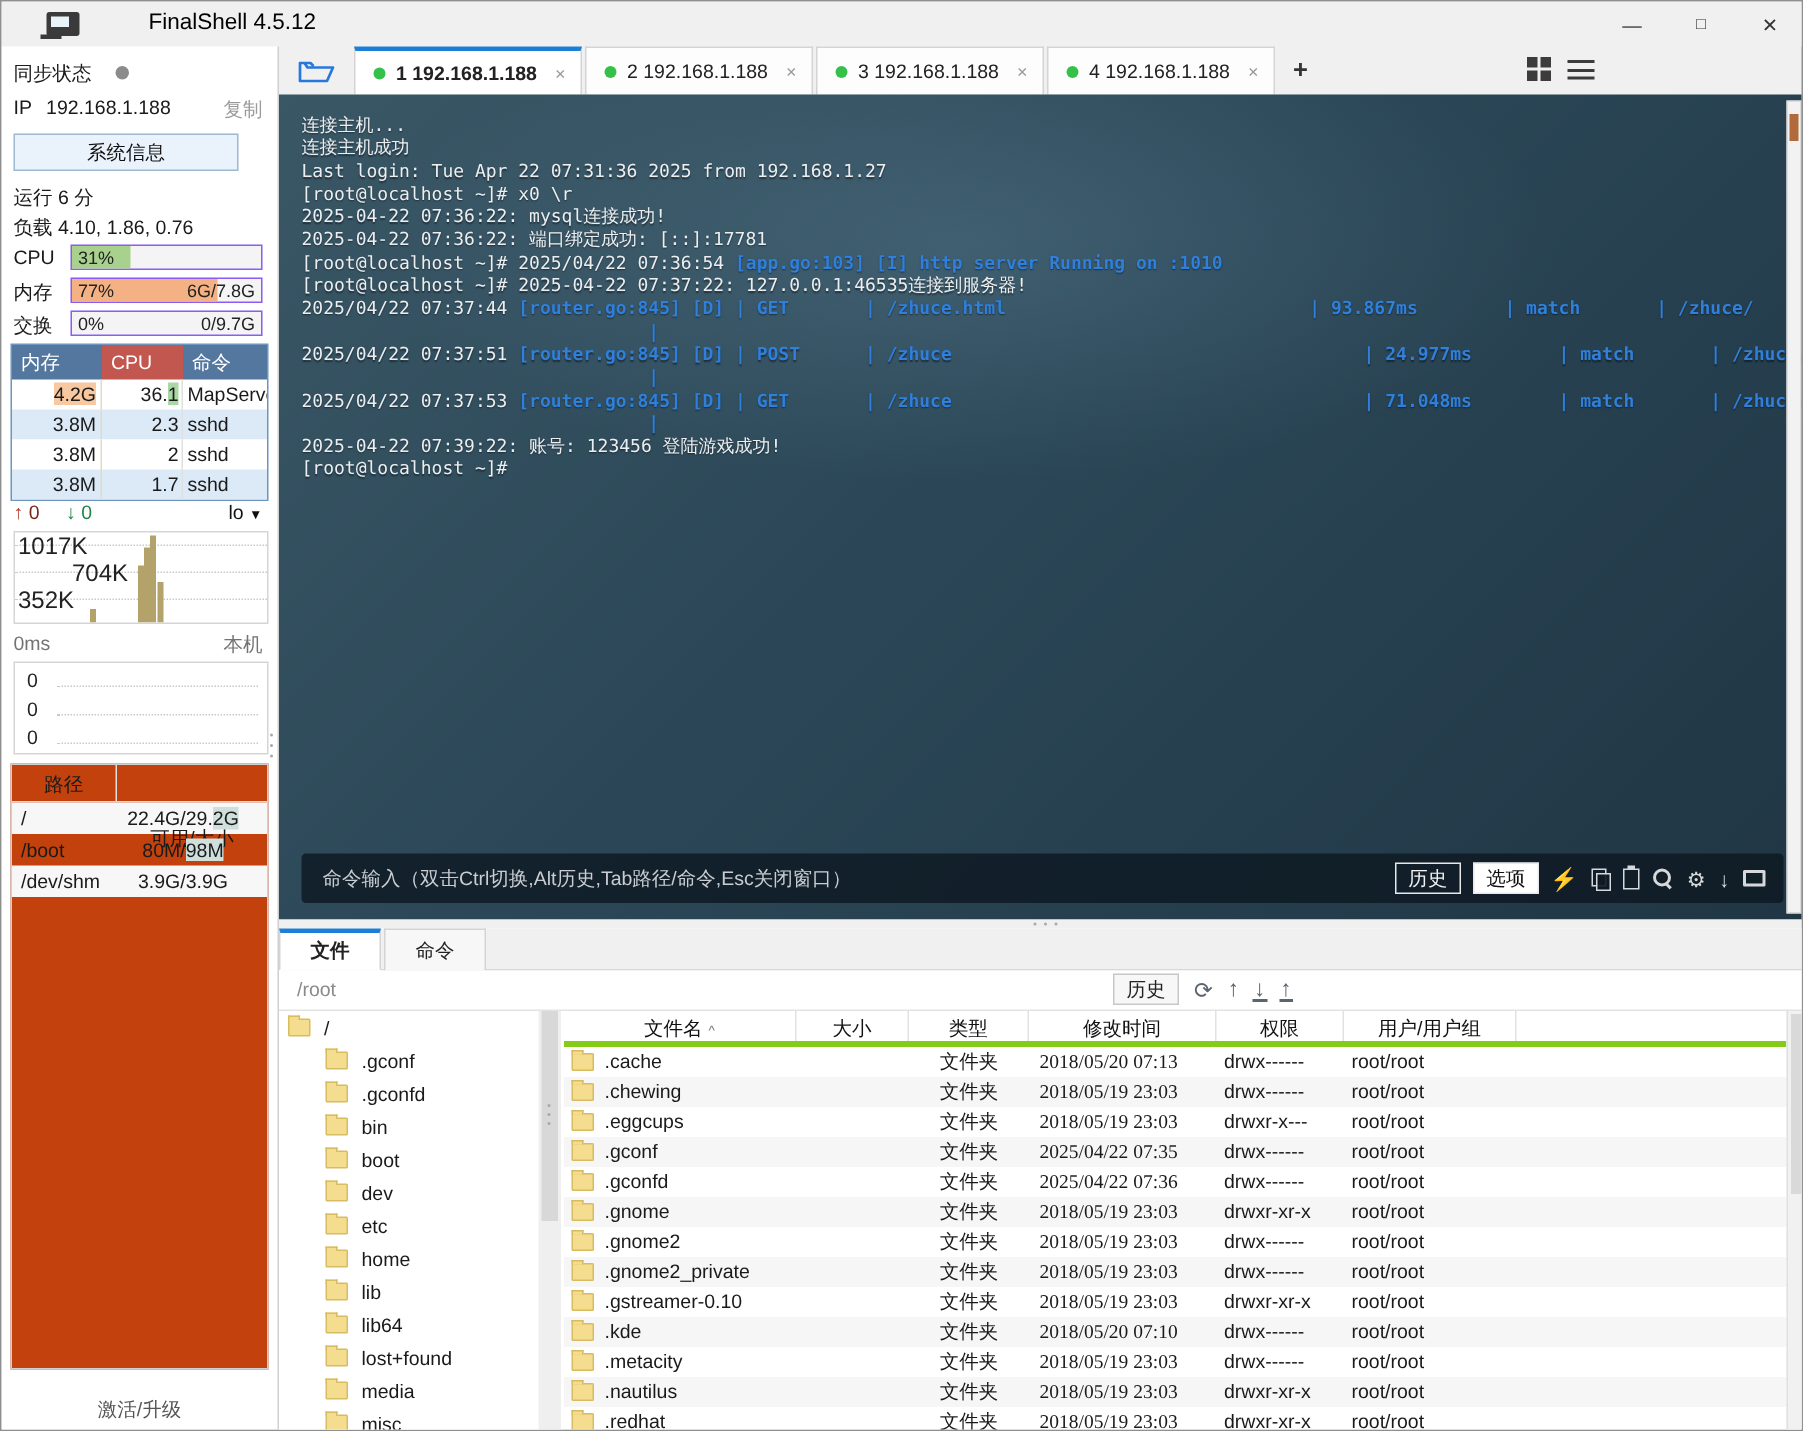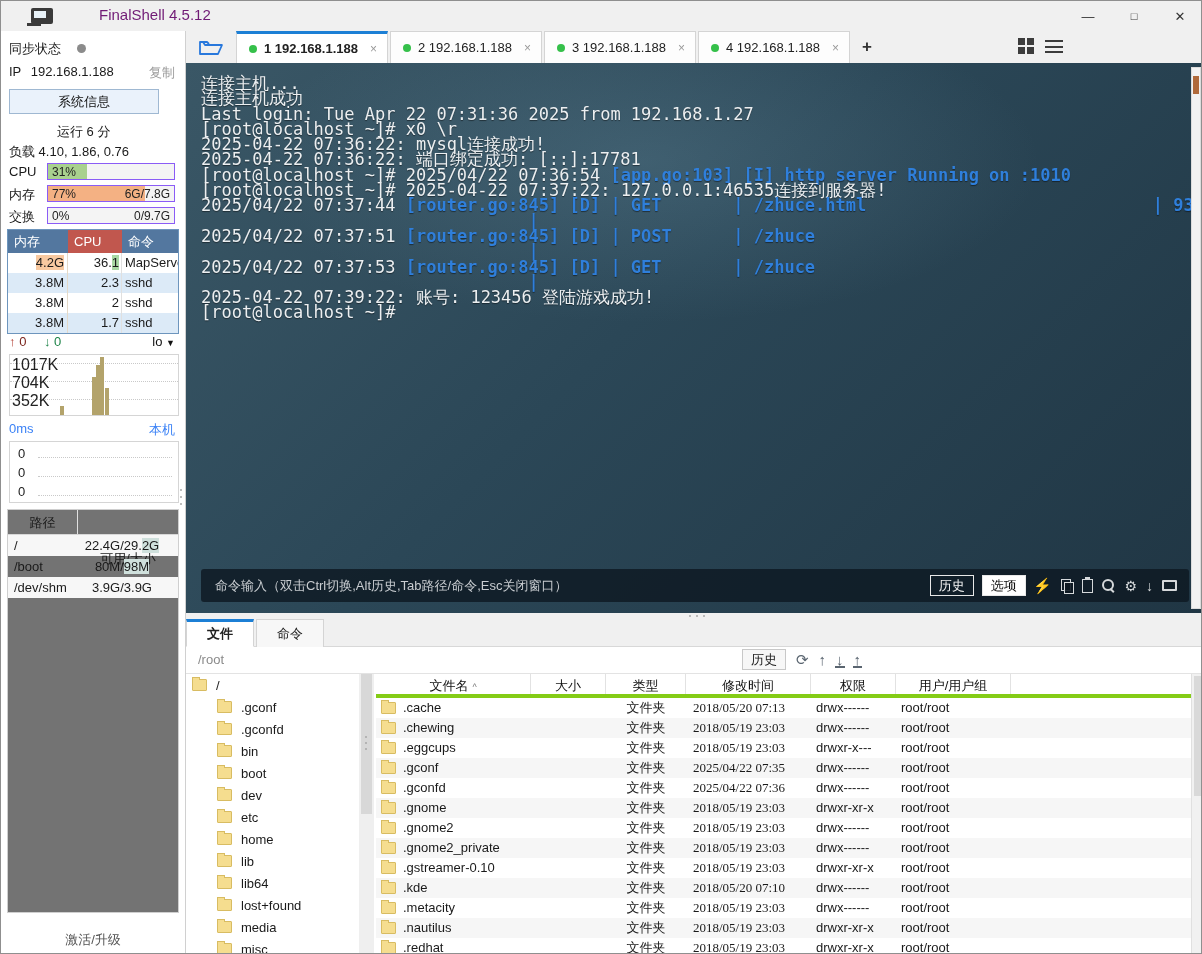--- a/index.html
+++ b/index.html
@@ -4,21 +4,21 @@
 <style>
   * { margin:0; padding:0; box-sizing:border-box; }
   html,body { width:1202px; height:954px; font-family:"Liberation Sans",sans-serif; background:#fff; overflow:hidden; }
   #app { position:relative; width:1202px; height:954px; border:1px solid #8f8f8f; background:#f0f0f0; overflow:hidden; }
 
   
   .titlebar { position:absolute; left:0; top:0; width:1202px; height:30px; background:#f0f0f0; }
   .app-icon { position:absolute; left:30px; top:7px; width:22px; height:16px; background:#3a3a3a; border-radius:2px; }
   .app-icon::after { content:""; position:absolute; left:3px; top:3px; width:12px; height:7px; background:#e8f2f8; }
   .app-icon::before { content:""; position:absolute; left:-4px; bottom:-2px; width:14px; height:3px; background:#3a3a3a; }
-  .title-text { position:absolute; left:98px; top:5px; font-size:15px; color:#701a75; }
+  .title-text { position:absolute; left:98px; top:5px; font-size:15px; color:#000000; }
   .win-controls { position:absolute; right:0; top:0; height:30px; display:flex; }
   .win-btn { width:46px; height:30px; display:flex; align-items:center; justify-content:center; font-size:13px; color:#333; }
   .win-max { font-size:11px; }
 
   
   .sidebar { position:absolute; left:0; top:30px; width:185px; height:924px; background:#fff; border-right:1px solid #d0d0d0; font-size:13px; color:#1a1a1a; }
   .sb-row { position:absolute; left:8px; right:10px; }
   .sync-dot { display:inline-block; width:9px; height:9px; border-radius:50%; background:#8b8b8b; margin-left:12px; }
   .copy-link { float:right; color:#9b9b9b; }
   .sysinfo-btn { position:absolute; left:8px; top:58px; width:150px; height:25px; background:#eaf2fb; border:1px solid #9fb8d2; display:flex; align-items:center; justify-content:center; color:#111; }
@@ -50,33 +50,33 @@
   .arrow-up { color:#b03a2e; font-weight:bold; }
   .arrow-dn { color:#1e8449; font-weight:bold; }
   .net-num { color:#7b241c; margin-right:14px; }
   .net-num2 { color:#1e8449; }
   .iface-select { float:right; color:#111; }
   .iface-caret { font-size:9px; }
   .graph-box { position:absolute; left:8px; top:323px; width:170px; height:62px; border:1px solid #d5d5d5; background:#fff; overflow:hidden; }
   .gb-tick { position:absolute; left:2px; font-size:16px; color:#222; background:transparent; z-index:2; }
   .gb-dots { position:absolute; left:0; right:0; height:0; border-top:1px dotted #c9c9c9; }
   .gb-bar { position:absolute; bottom:0; width:4px; background:#b3a36b; }
-  .ping-labels { position:absolute; left:8px; right:10px; top:390px; height:18px; color:#3b82f6; }
+  .ping-labels { position:absolute; left:8px; right:10px; top:390px; height:18px; color:#737373; }
   .ping-host { float:right; }
   .ping-box { position:absolute; left:8px; top:410px; width:170px; height:62px; border:1px solid #d5d5d5; background:#fff; }
   .ping-row { position:absolute; left:0; right:0; height:18px; }
   .ping-zero { position:absolute; left:8px; top:0; color:#222; }
   .ping-line { position:absolute; left:28px; right:6px; top:11px; border-top:1px dotted #c9c9c9; }
 
   
   .sash-v { position:absolute; right:2px; top:458px; width:3px; height:16px; display:flex; flex-direction:column; justify-content:space-between; }
   .sash-v i, .sash-h i, .sash-t i { width:2px; height:2px; background:#a8a8a8; border-radius:50%; }
 
   
-  .disk-panel { position:absolute; left:6px; top:478px; width:172px; height:404px; border:1px solid #cfcfcf; background:#737373; }
+  .disk-panel { position:absolute; left:6px; top:478px; width:172px; height:404px; border:1px solid #cfcfcf; background:#c2410c; }
   .disk-head { display:flex; height:25px; line-height:25px; border-bottom:1px solid #d8d8d8; }
   .disk-head div { text-align:center; }
   .dh-path { width:70px; border-right:1px solid #e0e0e0; }
   .dh-size { flex:1;margin-top:36px; }
   .disk-row { display:flex; height:21px; line-height:21px; }
   .disk-row:nth-child(odd) { background:#f7f7f7; }
   .dr-path { width:62px; padding-left:6px; }
   .dr-size { flex:1; text-align:center; padding-right:4px; }
   .hl-teal { background:#cfe0dc; }
   .activate-link { position:absolute; left:0; right:0; top:900px; text-align:center; color:#555; }
@@ -98,21 +98,21 @@
   .grid-icon i { background:#3c3c3c; }
   .menu-icon { width:18px; height:17px; display:flex; flex-direction:column; justify-content:space-between; padding:2px 0; }
   .menu-icon i { height:2px; background:#3c3c3c; }
 
   
   .terminal { position:absolute; left:0; top:32px; width:1017px; height:550px; overflow:hidden;
     background:
       radial-gradient(ellipse 60% 45% at 45% 18%, rgba(110,150,170,.28), transparent 65%),
       linear-gradient(135deg, #3a5766 0%, #2b4757 45%, #203644 100%);
   }
-  .term-lines { position:absolute; left:15px; top:13px; right:26px; font-family:"DejaVu Sans Mono",monospace; font-size:17px; line-height:15.3px; white-space:pre; text-shadow:0 1px 1px rgba(0,0,0,.45); }
+  .term-lines { position:absolute; left:15px; top:13px; right:26px; font-family:"DejaVu Sans Mono",monospace; font-size:12px; line-height:15.3px; white-space:pre; text-shadow:0 1px 1px rgba(0,0,0,.45); }
   .seg-w { color:#eceff1; }
   .seg-b { color:#2f7fdb; font-weight:bold; }
   .term-scrollbar { position:absolute; right:2px; top:4px; width:10px; height:542px; background:#f2f2f2; border:1px solid #dcdcdc; }
   .term-thumb { position:absolute; left:1px; top:8px; width:6px; height:18px; background:#b06a3b; }
 
   
   .cmdbar { position:absolute; left:15px; right:14px; top:506px; height:33px; background:rgba(14,24,34,.82); border-radius:3px; display:flex; align-items:center; }
   .cmd-placeholder { flex:1; padding-left:14px; color:#c9cdd1; font-size:13px; white-space:nowrap; overflow:hidden; }
   .cmd-btn { height:21px; line-height:19px; padding:0 8px; border:1px solid #e8e8e8; color:#f2f2f2; font-size:13px; margin-right:8px; }
   .cmd-btn.lightbg { background:#fff; color:#111; }
@@ -198,21 +198,21 @@
     <div class="sb-row" style="top:9px;">
       <span>同步状态</span>
       <span class="sync-dot"></span>
     </div>
     <div class="sb-row" style="top:33px;">
       <span>IP</span>
       <span style="margin-left:6px;">192.168.1.188</span>
       <span class="copy-link">复制</span>
     </div>
     <div class="sysinfo-btn">系统信息</div>
-    <div class="sb-row" style="top:92px;margin-left:48px;">运行 6 分</div>
+    <div class="sb-row" style="top:92px;">运行 6 分</div>
     <div class="sb-row" style="top:112px;">负载 4.10, 1.86, 0.76</div>
 
     <div class="meter-row" style="top:132px;">
       <span class="meter-label">CPU</span>
       <div class="meter">
         <div class="meter-fill fill-green" id="cpu-fill" style="width: 31%;"></div>
         <span class="meter-txt-l">31%</span>
       </div>
     </div>
     <div class="meter-row" style="top:154px;">
@@ -268,21 +268,21 @@
       <span class="net-num2">0</span>
       <span class="iface-select">
         <span>lo</span>
         <span class="iface-caret">▼</span>
       </span>
     </div>
     <div class="graph-box" id="net-graph">
         <div class="gb-dots" style="top: 8px;"></div>
         <span class="gb-tick" style="top: 1px;">1017K</span>
         <div class="gb-dots" style="top: 26px;"></div>
-        <span class="gb-tick" style="top: 19px;">704K</span>
+        <span class="gb-tick" style="top: 19px; margin-left: 36px;">704K</span>
         <div class="gb-dots" style="top: 44px;"></div>
         <span class="gb-tick" style="top: 37px;">352K</span>
         <span class="gb-bar" style="left: 50px; height: 9px; background: rgb(179, 163, 107);"></span>
         <span class="gb-bar" style="left: 82px; height: 38px; background: rgb(179, 163, 107);"></span>
         <span class="gb-bar" style="left: 86px; height: 50px; background: rgb(179, 163, 107);"></span>
         <span class="gb-bar" style="left: 90px; height: 58px; background: rgb(179, 163, 107);"></span>
         <span class="gb-bar" style="left: 95px; height: 27px; background: rgb(179, 163, 107);"></span>
       </div>
 
     <div class="ping-labels">

